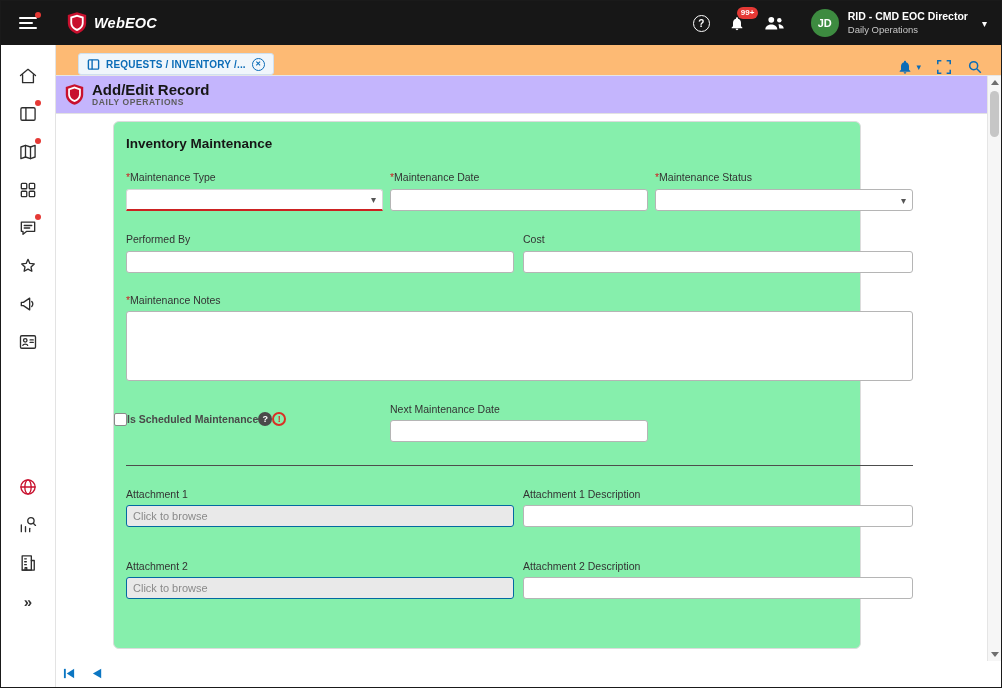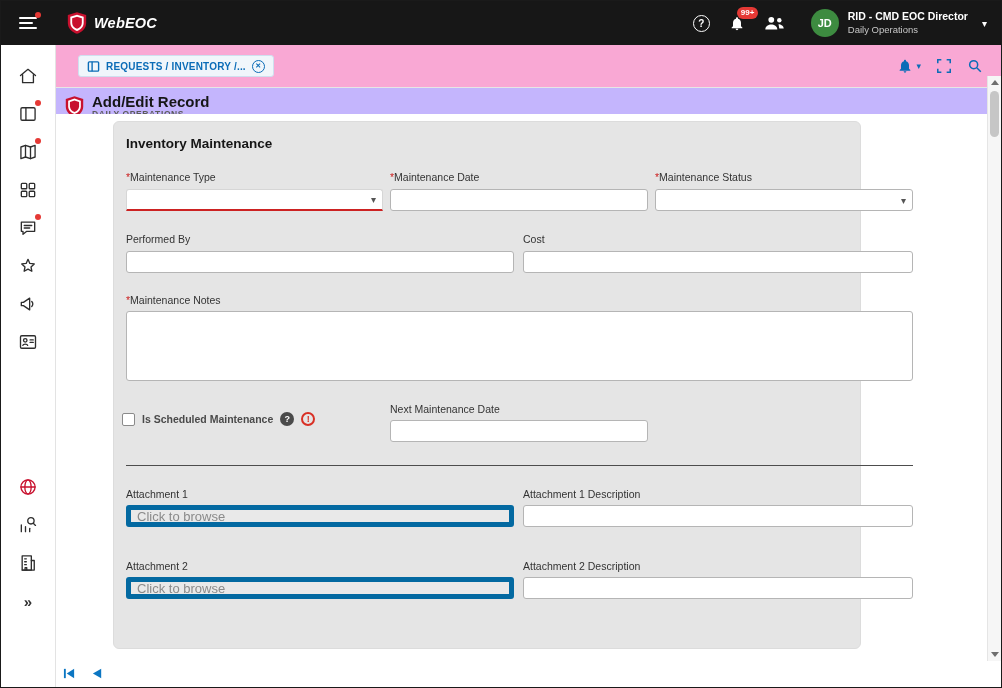--- a/index.html
+++ b/index.html
@@ -34,63 +34,63 @@
   .side-icon { position:relative; width:38px; height:38px; display:flex; align-items:center; justify-content:center; color:#2e2e2e; cursor:pointer; flex:none; }
   .side-icon svg { width:20px; height:20px; fill:none; stroke:currentColor; stroke-width:1.6; stroke-linejoin:round; stroke-linecap:round; }
   .side-icon .ndot { top:5px; right:6px; }
   .side-icon.red { color:#c8102e; }
   .side-spacer { height:107px; flex:none; }
   .side-expand { width:38px; height:38px; display:flex; align-items:center; justify-content:center; font-size:15px; font-weight:700; color:#333; cursor:pointer; }
 
   
   .main { position:absolute; left:55px; top:44px; right:0; bottom:0; background:#fff; }
 
-  .tabbar { position:relative; height:43px; background:#f9a8d4; border-bottom:1px solid #e6e6e6; display:flex; align-items:center; }
+  .tabbar { position:relative; height:31px; background:#fdba74; border-bottom:1px solid #e6e6e6; display:flex; align-items:flex-end; }
   .tab { margin-left:22px; height:22px; display:inline-flex; align-items:center; gap:6px; padding:0 8px; background:#f0f6fb; border:1px solid #cfe0ef; border-radius:3px; color:#0b6cb7; font-size:10px; font-weight:700; letter-spacing:.2px; cursor:pointer; }
   .tab svg { width:13px; height:13px; fill:none; stroke:currentColor; stroke-width:1.5; }
   .tab-close { width:13px; height:13px; border:1.2px solid currentColor; border-radius:50%; font-size:7px; display:flex; align-items:center; justify-content:center; cursor:pointer; }
   .tabbar-right { margin-left:auto; display:flex; align-items:center; gap:15px; padding-right:18px; color:#0b6cb7; }
   .tabbar-right .tb2 { display:flex; align-items:center; cursor:pointer; }
   .tb2 svg { width:16px; height:16px; fill:none; stroke:currentColor; stroke-width:1.7; }
   .tb2 .bellfill { fill:currentColor; stroke:none; }
   .tb2 .mini-caret { font-size:9px; margin-left:3px; }
 
   .pageheader { position:relative; height:38px; background:#c4b5fd; border-bottom:1px solid #e2e2e2; display:flex; align-items:center; padding-left:9px; }
   .pageheader svg { width:19px; height:23px; flex:none; }
   .ph-text { margin-left:8px; line-height:1.15; }
   .ph-title { font-size:15px; font-weight:700; color:#161616; }
   .ph-sub { font-size:8.5px; font-weight:700; color:#5c5c5c; letter-spacing:.6px; }
 
   .content { position:absolute; left:0; top:69px; right:14px; bottom:26px; background:#fff; }
 
   
-  .card { position:absolute; left:57px; top:7px; width:748px; height:528px; background:#e5e5e5; border:1px solid #dcdcdc; border-radius:6px; }
+  .card { position:absolute; left:57px; top:7px; width:748px; height:528px; background:#86efac; border:1px solid #dcdcdc; border-radius:6px; }
   .form-title { position:absolute; left:12px; top:14px; font-size:13.5px; font-weight:700; color:#161616; }
   .lbl { position:absolute; font-size:10.5px; font-weight:400; color:#333; white-space:nowrap; }
   .req { color:#cc2222; }
   .inp { position:absolute; height:22px; border:1px solid #b5b5b5; border-radius:3px; background:#fff; font-family:"Liberation Sans",sans-serif; font-size:11px; color:#222; padding:0 6px; outline:none; }
   .sel { display:flex; align-items:center; justify-content:flex-end; cursor:pointer; }
   .sel .chev { color:#555; font-size:10px; }
   .sel-req { border:1px solid #d6d6d6; border-bottom:2px solid #cc2222; border-radius:3px 3px 0 0; }
   .notes { resize:none; padding:4px 6px; }
-  .file { background:#e9e9e9; color:#8a8a8a; display:flex; align-items:center; font-size:13px; cursor:pointer; border:5px solid #0369a1; }
+  .file { background:#e9e9e9; color:#8a8a8a; display:flex; align-items:center; font-size:11px; cursor:pointer; border:1px solid #0369a1; }
 
   .l-type   { left:12px;  top:49px; }
   .l-date   { left:276px; top:49px; }
   .l-status { left:541px; top:49px; }
   .i-type   { left:12px;  top:67px; width:257px; }
   .i-date   { left:276px; top:67px; width:258px; }
   .i-status { left:541px; top:67px; width:258px; }
   .l-perf   { left:12px;  top:111px; }
   .l-cost   { left:409px; top:111px; }
   .i-perf   { left:12px;  top:129px; width:388px; }
   .i-cost   { left:409px; top:129px; width:390px; }
   .l-notes  { left:12px;  top:172px; }
   .i-notes  { left:12px;  top:189px; width:787px; height:70px; }
-  .sched-row { position:absolute; left:8px; top:290px; display:flex; align-items:center; gap:7px; }
+  .sched-row { position:absolute; left:0; top:290px; display:flex; align-items:center; }
   .cb { appearance:none; -webkit-appearance:none; width:13px; height:13px; border:1px solid #8a8a8a; border-radius:2px; background:#fff; cursor:pointer; margin:0; }
   .sched-lbl { font-size:10.5px; font-weight:700; color:#4a4a4a; }
   .qmark { width:14px; height:14px; border-radius:50%; background:#4a4a4a; color:#fff; font-size:9px; font-weight:700; display:flex; align-items:center; justify-content:center; cursor:pointer; }
   .warn { width:14px; height:14px; border-radius:50%; border:2px solid #d93025; color:#d93025; font-size:9px; font-weight:700; display:flex; align-items:center; justify-content:center; }
   .l-next { left:276px; top:281px; }
   .i-next { left:276px; top:298px; width:258px; }
   .divider { position:absolute; left:12px; top:343px; width:787px; height:0; border-top:1px solid #4d4d4d; }
   .l-att1  { left:12px;  top:366px; }
   .l-att1d { left:409px; top:366px; }
   .i-att1  { left:12px;  top:383px; width:388px; }

